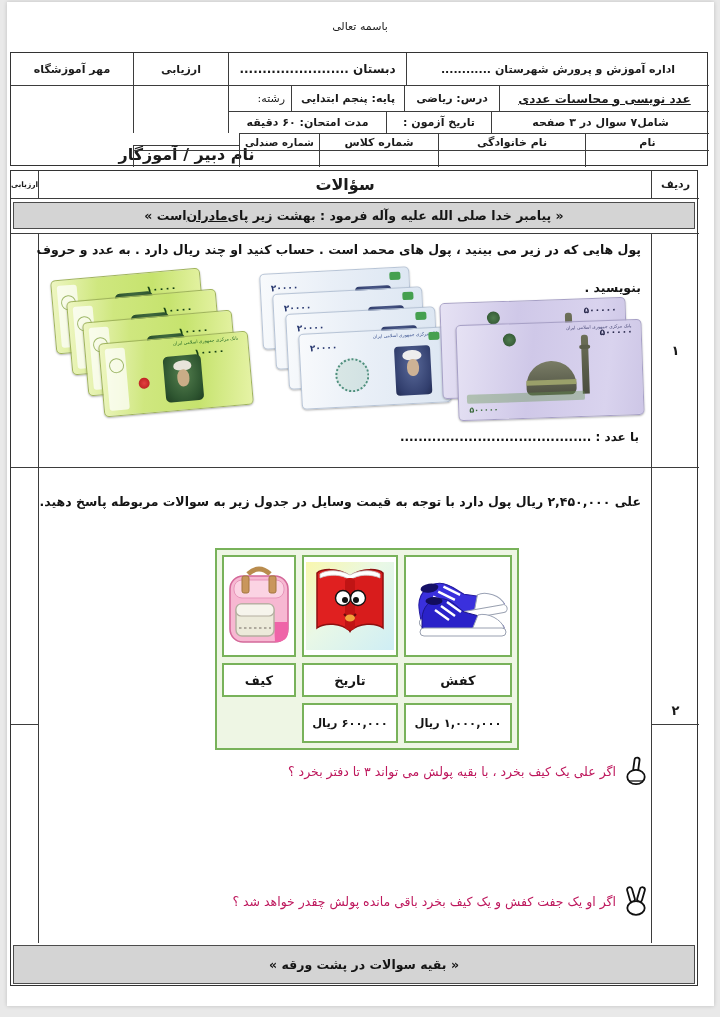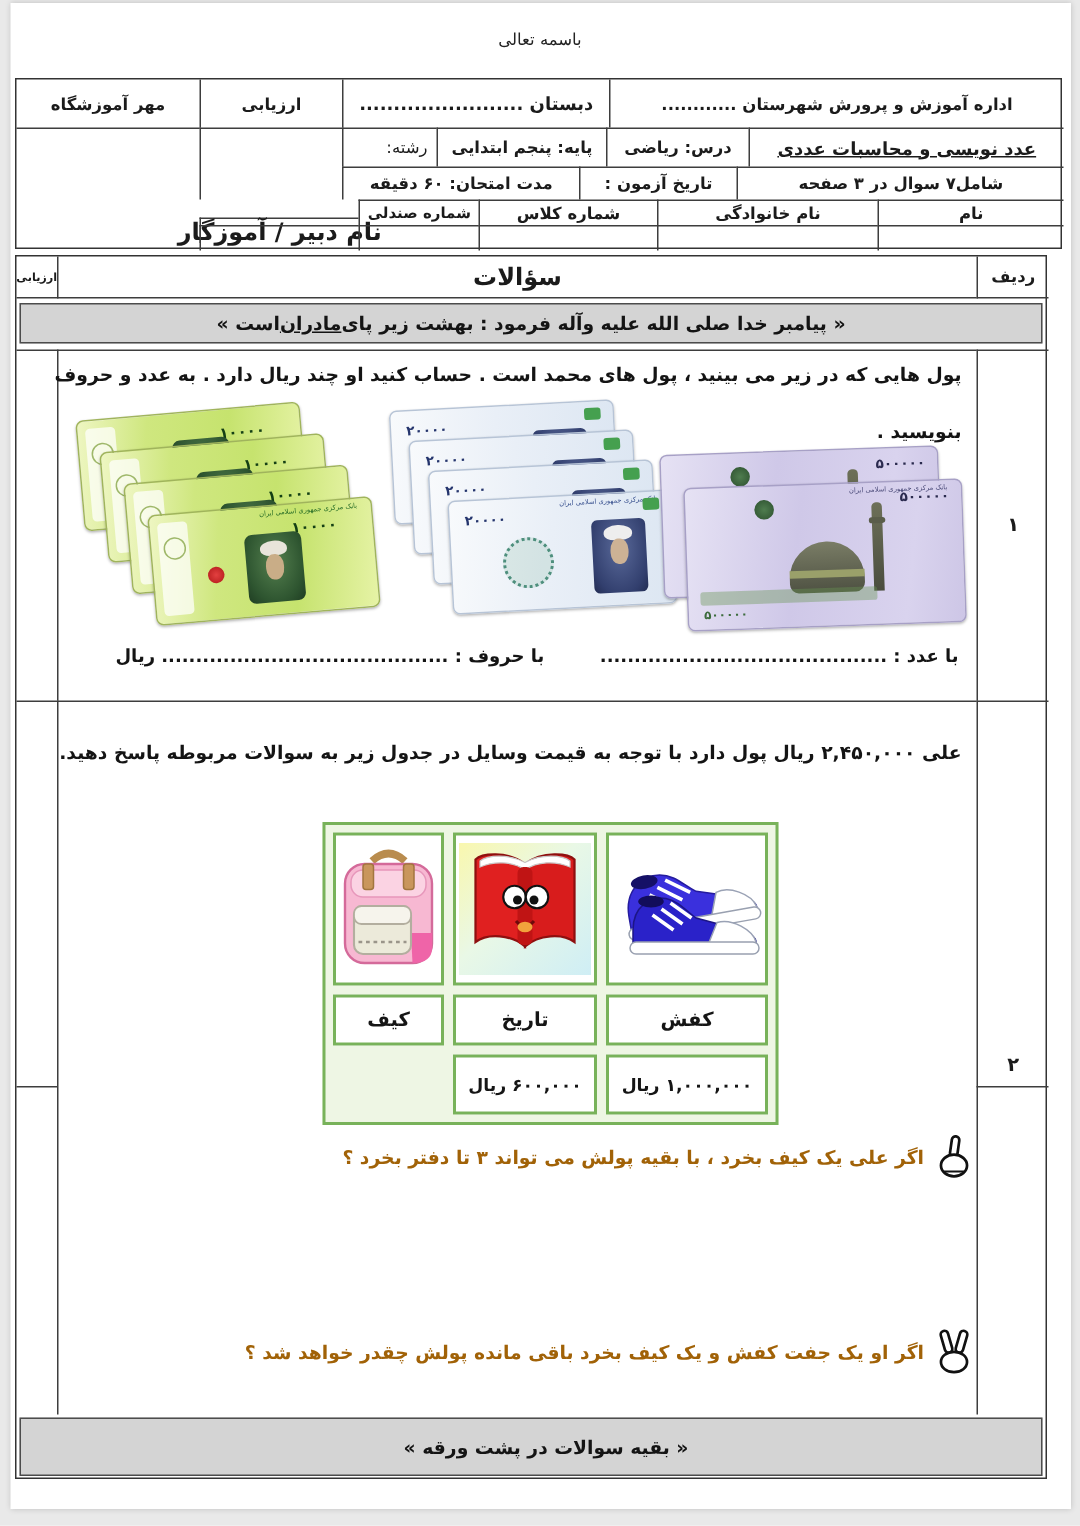--- a/index.html
+++ b/index.html
@@ -54,21 +54,21 @@
   .np .nb-min{position:absolute;left:124px;top:13px;width:7px;height:59px;background:linear-gradient(#6d7058,#4a4d3e);border-radius:3px 3px 0 0;}
   .np .nb-min::before{content:"";position:absolute;left:-2px;top:10px;width:11px;height:4px;background:#5a5d4a;border-radius:2px;}
   .np .nb-band{position:absolute;left:8px;bottom:16px;width:118px;height:9px;background:rgba(105,150,85,.4);border-radius:2px;}
   
   .itable{position:absolute;border:2px solid #78b25a;background:#eef6e4;padding:5px;}
   .igrid{display:grid;grid-template-columns:108px 96px 74px;grid-template-rows:102px 34px 40px;gap:6px;direction:rtl;}
   .icell{background:#fff;border:2px solid #78b25a;display:flex;align-items:center;justify-content:center;box-sizing:border-box;}
   .iname{font-weight:bold;font-size:13px;color:#151515;}
   .iprice{font-weight:bold;font-size:11.5px;color:#151515;white-space:nowrap;}
   .subq{position:absolute;display:flex;align-items:center;gap:7px;direction:rtl;}
-  .subq .t{font-weight:bold;font-size:12.5px;color:#a16207;white-space:nowrap;}
+  .subq .t{font-weight:normal;font-size:12.5px;color:#be185d;white-space:nowrap;}
 </style>
 </head>
 <body>
 
 <div class="paper"></div>
 
 <div class="abs" style="left:0;top:20px;width:720px;text-align:center;font-size:11px;color:#222;">باسمه تعالی</div>
 
 <div class="abs frame" style="left:10px;top:52px;width:698px;height:114px;">
 
@@ -181,21 +181,20 @@
         <span class="nb-bank">بانک مرکزی جمهوری اسلامی ایران</span>
         <span class="nb-denom">۵۰۰۰۰۰</span>
         <span class="nb-denom2">۵۰۰۰۰۰</span>
         <span class="nb-seal"></span>
         <span class="nb-dome"></span>
         <span class="nb-min"></span>
         <span class="nb-band"></span>
       </div>
 
     <div class="qtext" style="right:12px;top:196px;font-size:12px;">با عدد : ..........................................</div>
-    <div class="qtext" style="left:38px;top:196px;font-size:12px;">با حروف : .......................................... ریال</div>
   </div>
 
   <div class="cell bt" style="left:0;top:296px;width:27px;height:257px;"></div>
   <div class="cell bt" style="left:0;top:553px;width:27px;height:219px;"></div>
   <div class="cell bl bt" style="left:640px;top:296px;width:48px;height:257px;align-items:flex-end;padding-bottom:6px;font-size:13px;">۲</div>
   <div class="cell bl bt" style="left:640px;top:553px;width:48px;height:219px;"></div>
   <div class="abs bl bt" style="left:27px;top:296px;width:613px;height:476px;">
     <div class="qtext" style="right:10px;top:26px;">علی ۲,۴۵۰,۰۰۰ ریال پول دارد با توجه به قیمت وسایل در جدول زیر به سوالات مربوطه پاسخ دهید.</div>
 
     <div class="itable" style="left:176px;top:80px;">

